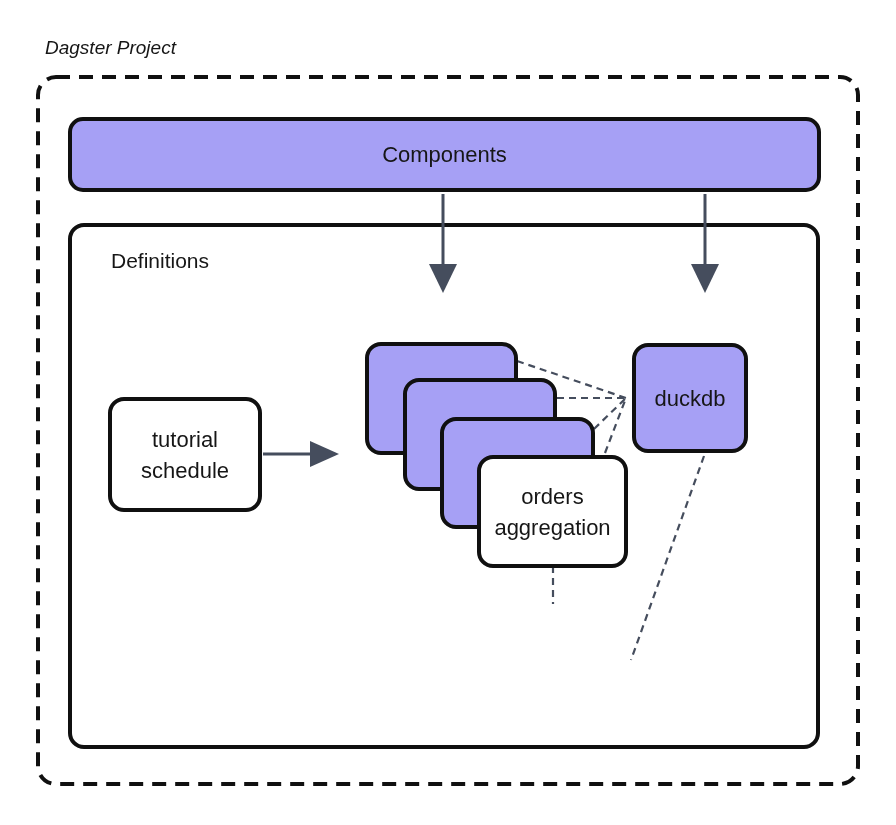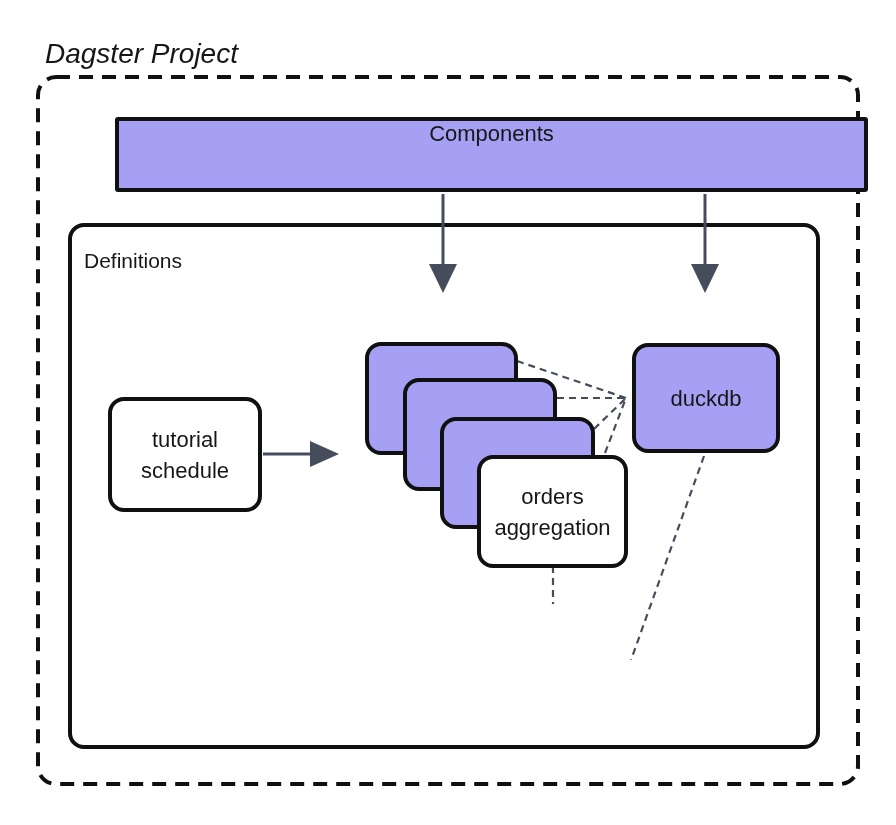--- a/index.html
+++ b/index.html
@@ -9,55 +9,55 @@
     --c-text:#161616;
     --c-bg:#ffffff;
   }
   html,body{margin:0;padding:0;background:var(--c-bg);}
   .stage{
     position:relative;width:896px;height:825px;overflow:hidden;
     font-family:"Liberation Sans",sans-serif;color:var(--c-text);
     background:var(--c-bg);
   }
   .caption{
-    position:absolute;font-style:italic;font-size:28px;line-height:1.25;
+    position:absolute;font-style:italic;font-size:19px;line-height:1.25;
     color:var(--c-text);white-space:nowrap;
   }
   .caption.wrap{white-space:normal;line-height:35px;}
   .plain-label{position:absolute;font-size:21px;color:var(--c-text);}
   .node{
     position:absolute;box-sizing:border-box;
     border:4px solid var(--c-border);border-radius:16px;
     background:var(--c-bg);z-index:3;
     display:flex;align-items:center;justify-content:center;
     text-align:center;font-size:22px;line-height:31px;padding:4px 10px;
   }
   .node.purple{background:var(--c-purple);}
   .bar{
     position:absolute;left:68px;top:117px;width:753px;height:75px;
-    box-sizing:border-box;border:4px solid var(--c-border);border-radius:3px;
+    box-sizing:border-box;border:4px solid var(--c-border);border-radius:15px;
     background:var(--c-purple);z-index:3;
-    display:flex;align-items:flex-start;justify-content:center;font-size:22px;margin-left:47px;
+    display:flex;align-items:center;justify-content:center;font-size:22px;
   }
   .panel{
     position:absolute;left:68px;top:223px;width:752px;height:526px;
     box-sizing:border-box;border:4px solid var(--c-border);border-radius:16px;
     background:var(--c-bg);z-index:1;
   }
   .overlay{position:absolute;left:0;top:0;z-index:2;}
 </style>
 </head>
 <body>
 
 <div class="stage">
 
   <div class="caption" style="left:45px;top:36px;">Dagster Project</div>
 
   <div class="panel"></div>
-  <div class="plain-label" style="left:84px;top:249px;z-index:3;">Definitions</div>
+  <div class="plain-label" style="left:111px;top:249px;z-index:3;">Definitions</div>
 
   <svg class="overlay" width="896" height="825" viewBox="0 0 896 825">
 
     <rect x="38" y="77" width="820" height="707" rx="18" fill="none" stroke="#101010" stroke-width="4" stroke-dasharray="14 9"></rect>
 
     <g stroke="#454d5d" fill="#454d5d">
       <line x1="443" y1="194" x2="443" y2="266" stroke-width="3" fill="none"></line>
       <polygon points="429,264 457,264 443,293" stroke="none"></polygon>
     </g>
 
@@ -95,18 +95,18 @@
   </div>
 
   <div class="node purple" style="left:365px;top:342px;width:153px;height:113px;"></div>
   <div class="node purple" style="left:403px;top:378px;width:154px;height:113px;"></div>
   <div class="node purple" style="left:440px;top:417px;width:155px;height:112px;"></div>
 
   <div class="node" style="left:477px;top:455px;width:151px;height:113px;">
     <span>orders aggregation</span>
   </div>
 
-  <div class="node purple" style="left:632px;top:343px;width:148px;height:110px;">
+  <div class="node purple" style="left:632px;top:343px;width:116px;height:110px;">
     <span>duckdb</span>
   </div>
 
 
 </div>
 
 </body></html>

